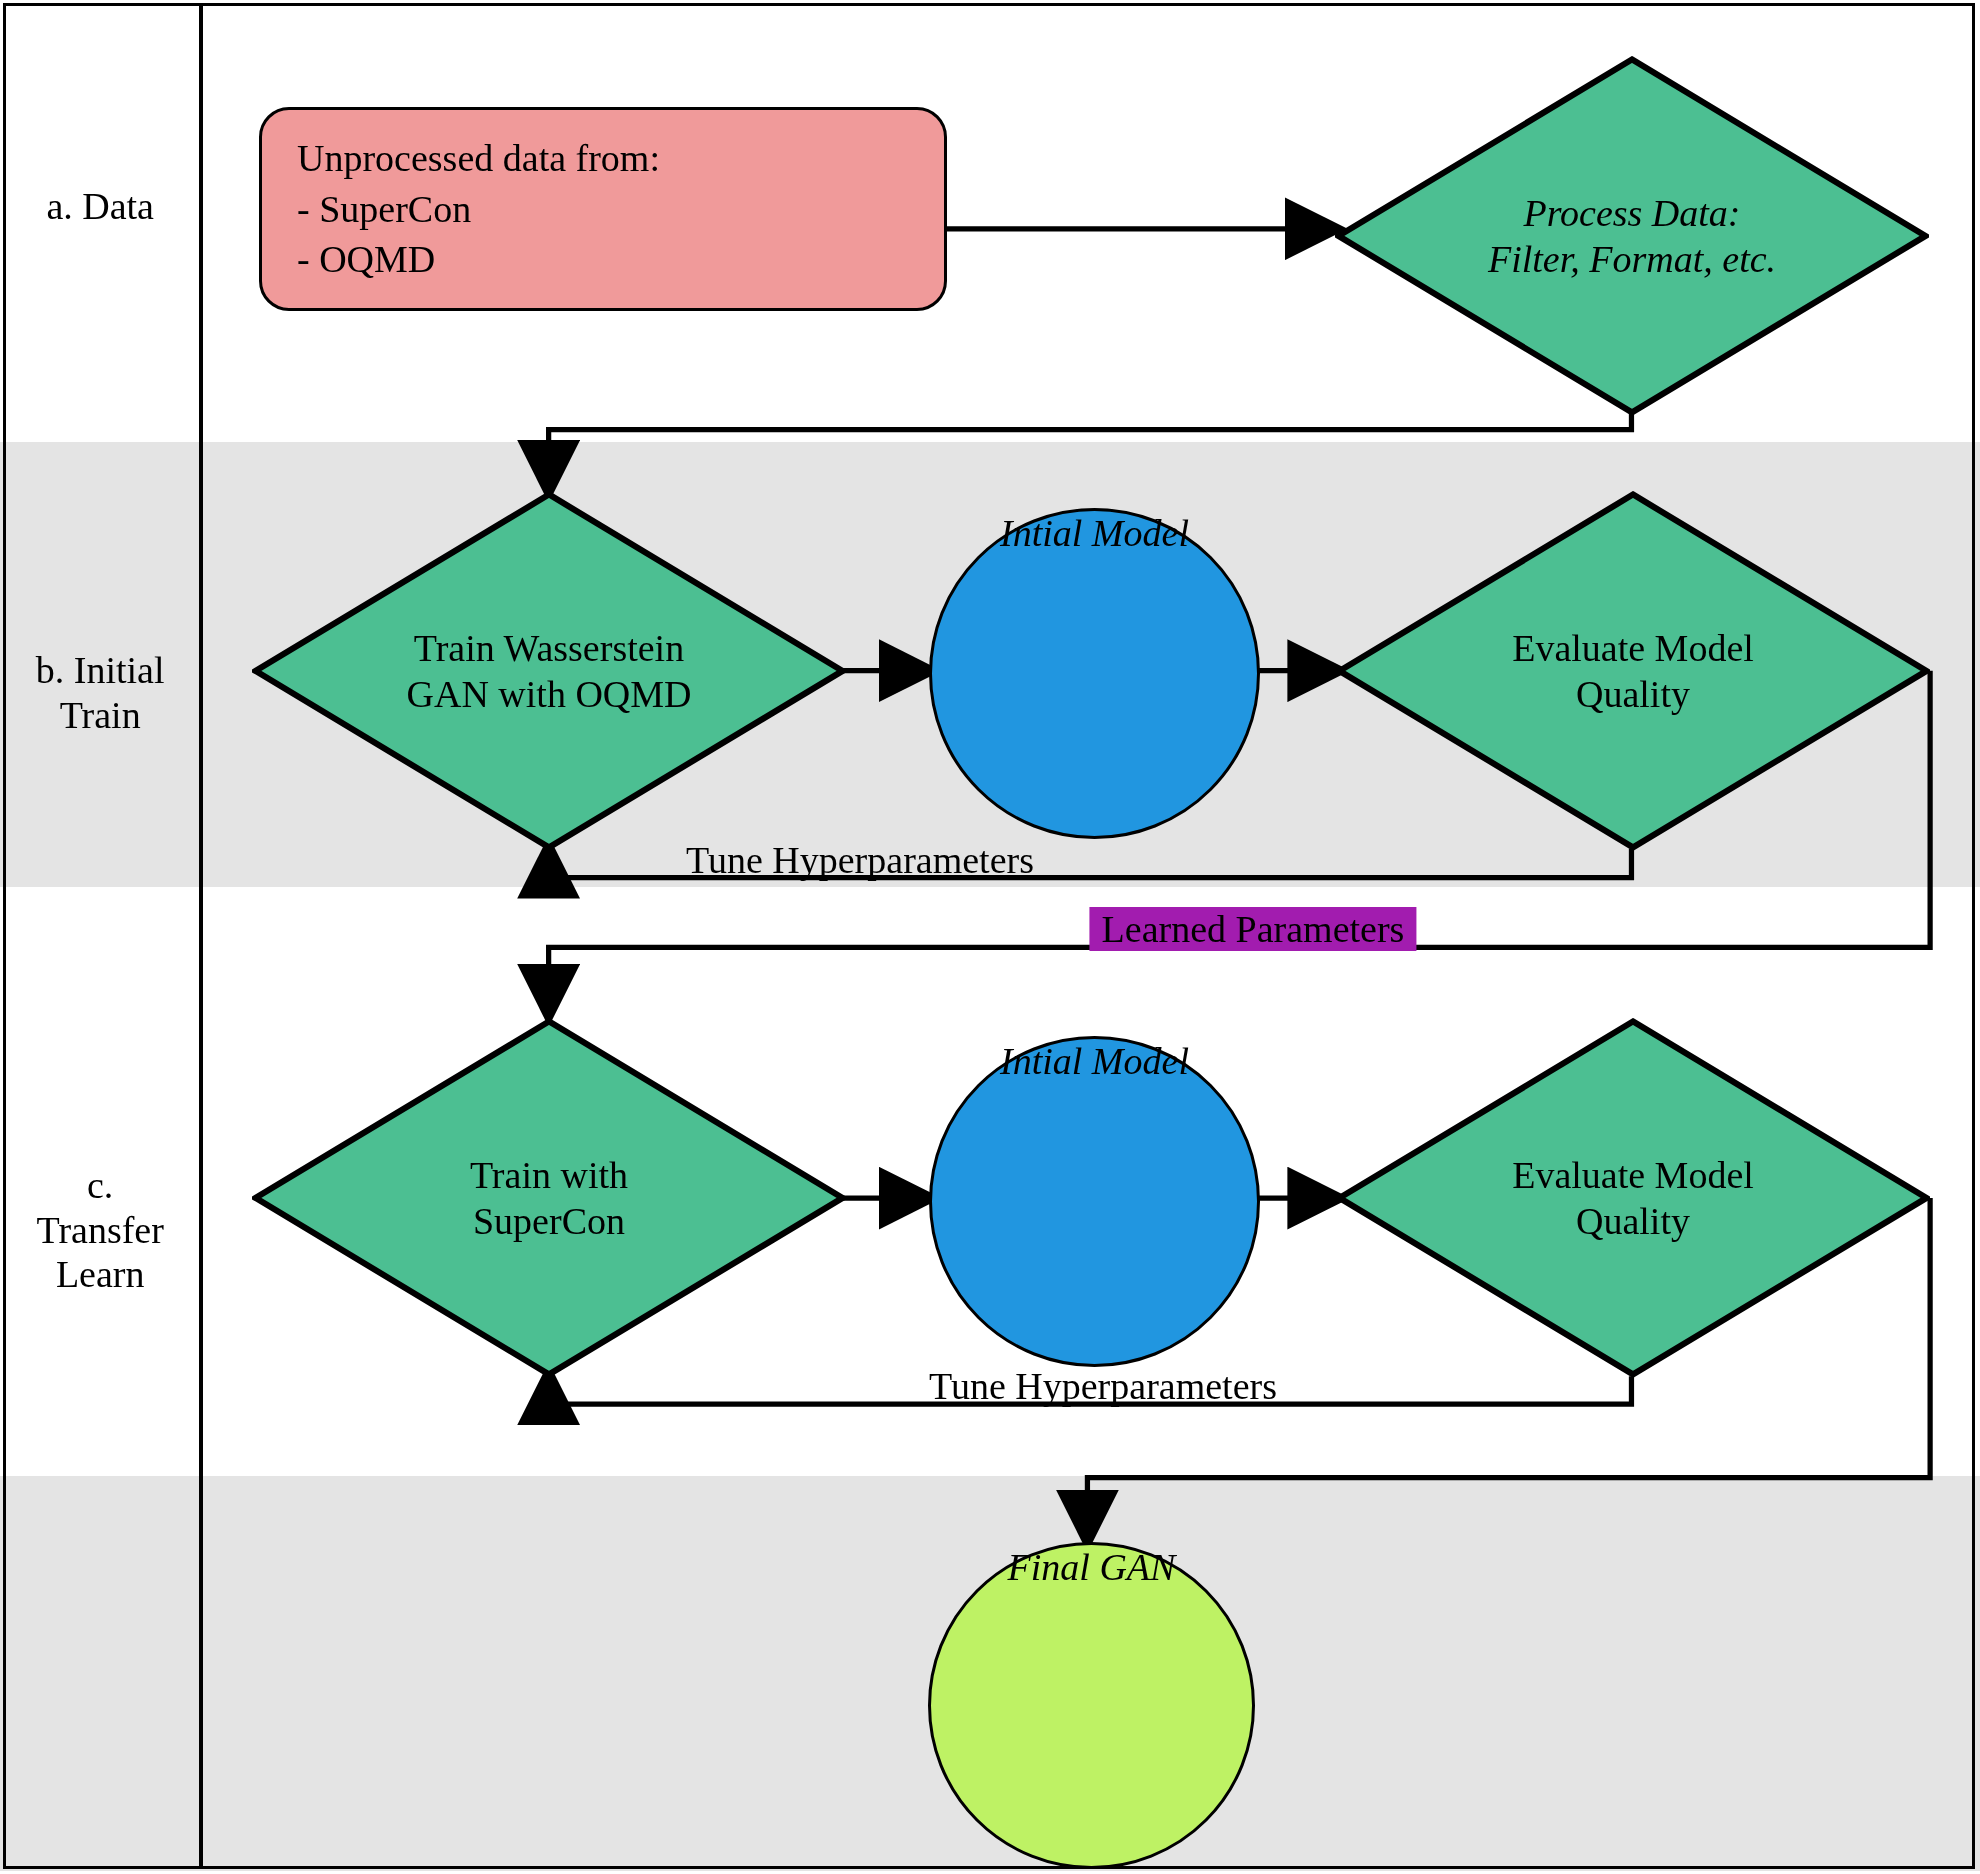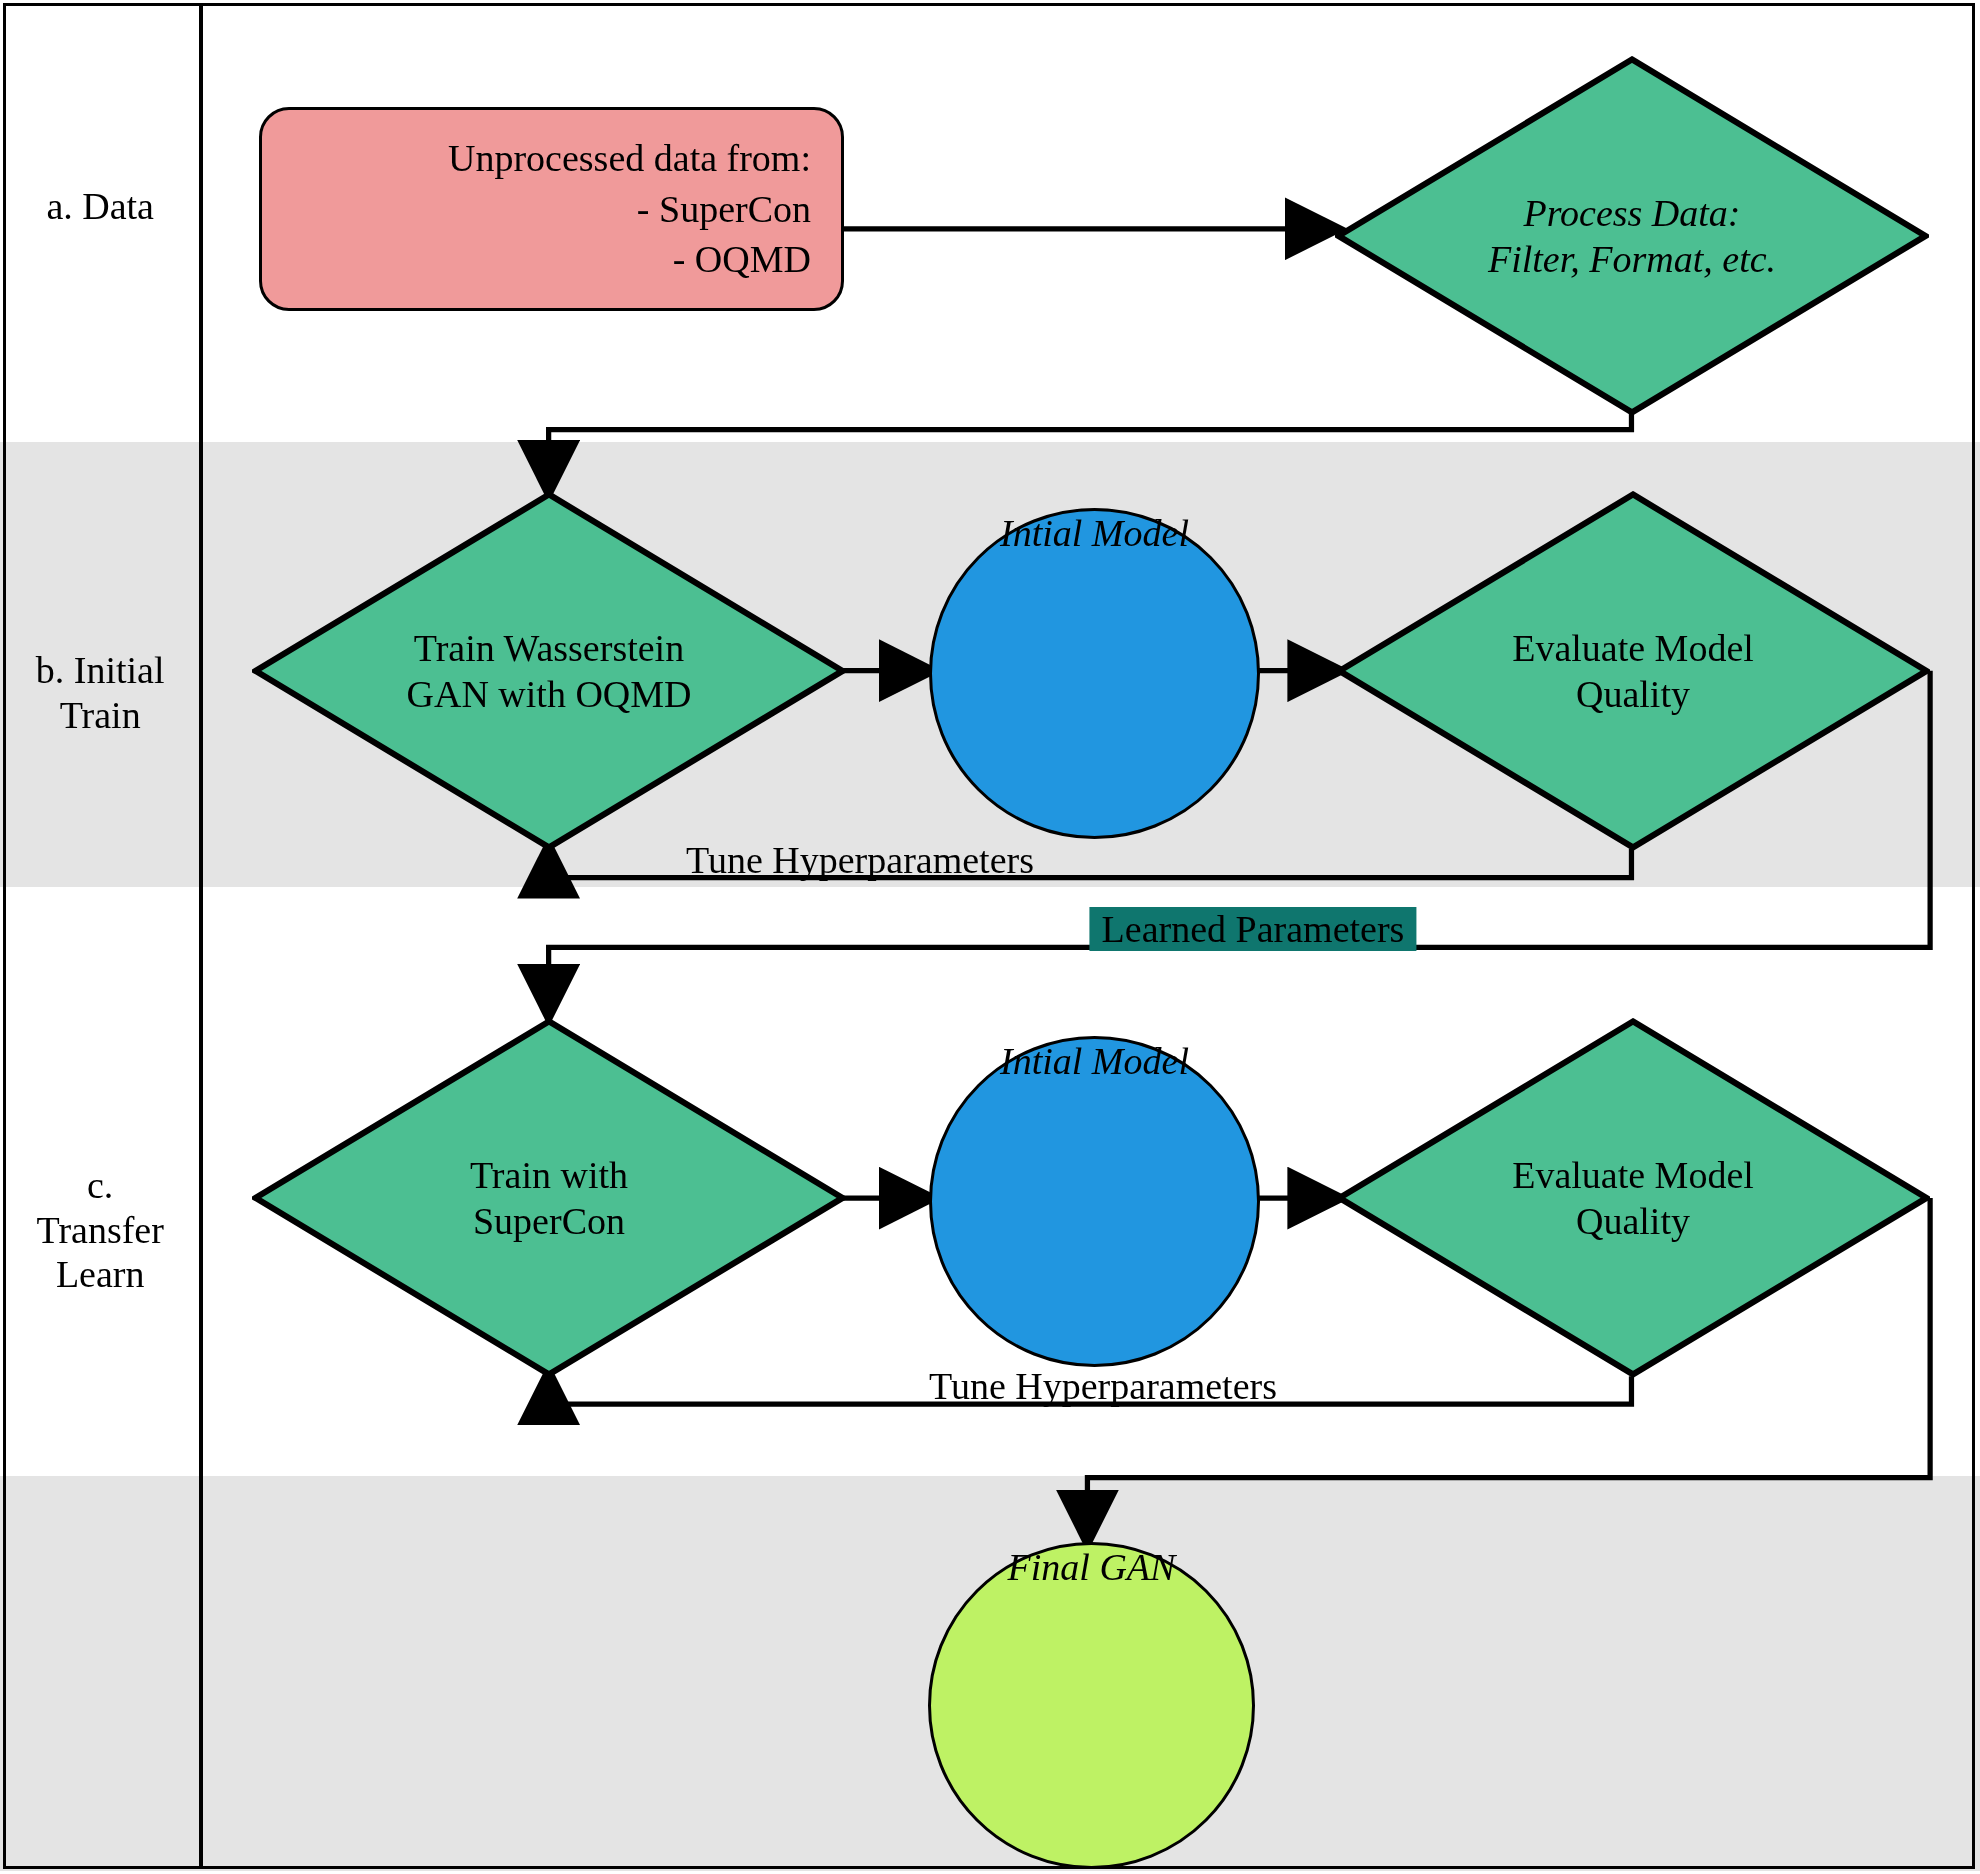--- a/index.html
+++ b/index.html
@@ -156,21 +156,21 @@
       <path d="M952,1372 L1060,1372" marker-end="url(#arrow)"></path>
 
       <path d="M1430,1372 L1528,1372" marker-end="url(#arrow)"></path>
 
       <path d="M1868,1576 L1868,1608 L628,1608 L628,1578" marker-end="url(#arrow)"></path>
 
       <path d="M2210,1372 L2210,1692 L1245,1692 L1245,1760" marker-end="url(#arrow)"></path>
     </g>
   </svg>
 
-  <div class="node rounded-box" style="left:259px; top:107px; width:585px;text-align:right;">
+  <div class="node rounded-box" style="left:259px; top:107px; width:688px;">
     <div>Unprocessed data from:</div>
     <div>- SuperCon</div>
     <div>- OQMD</div>
   </div>
 
   <div class="diamond-wrap" style="left:1335px; top:56px; width:594px; height:360px;font-style:italic;">
     <svg class="diamond-shape" viewBox="0 0 680 412" preserveAspectRatio="none">
       <polygon points="340,4 676,206 340,408 4,206" fill="#4cbf92" stroke="#000" stroke-width="7"></polygon>
     </svg>
     <div class="diamond-label">Process Data:
@@ -192,21 +192,21 @@
   <div class="diamond-wrap" style="left:1336px; top:491px; width:594px; height:360px;">
     <svg class="diamond-shape" viewBox="0 0 680 412" preserveAspectRatio="none">
       <polygon points="340,4 676,206 340,408 4,206" fill="#4cbf92" stroke="#000" stroke-width="7"></polygon>
     </svg>
     <div class="diamond-label">Evaluate Model
 Quality</div>
   </div>
 
   <div class="edge-label" style="left:860px; top:838px; transform:translateX(-50%);">Tune Hyperparameters</div>
 
-  <div class="edge-label" style="left:1253px; top:907px; transform:translateX(-50%); background:#0f766e; padding:0 12.2px;">Learned Parameters</div>
+  <div class="edge-label" style="left:1253px; top:907px; transform:translateX(-50%); background:#a21caf; padding:0 12.2px;">Learned Parameters</div>
 
   <div class="diamond-wrap" style="left:252px; top:1018px; width:594px; height:360px;">
     <svg class="diamond-shape" viewBox="0 0 680 412" preserveAspectRatio="none">
       <polygon points="340,4 676,206 340,408 4,206" fill="#4cbf92" stroke="#000" stroke-width="7"></polygon>
     </svg>
     <div class="diamond-label">Train with
 SuperCon</div>
   </div>
 
   <div class="circle" style="left:929px; top:1036px; width:325px; height:325px; background:#2196e0;">

